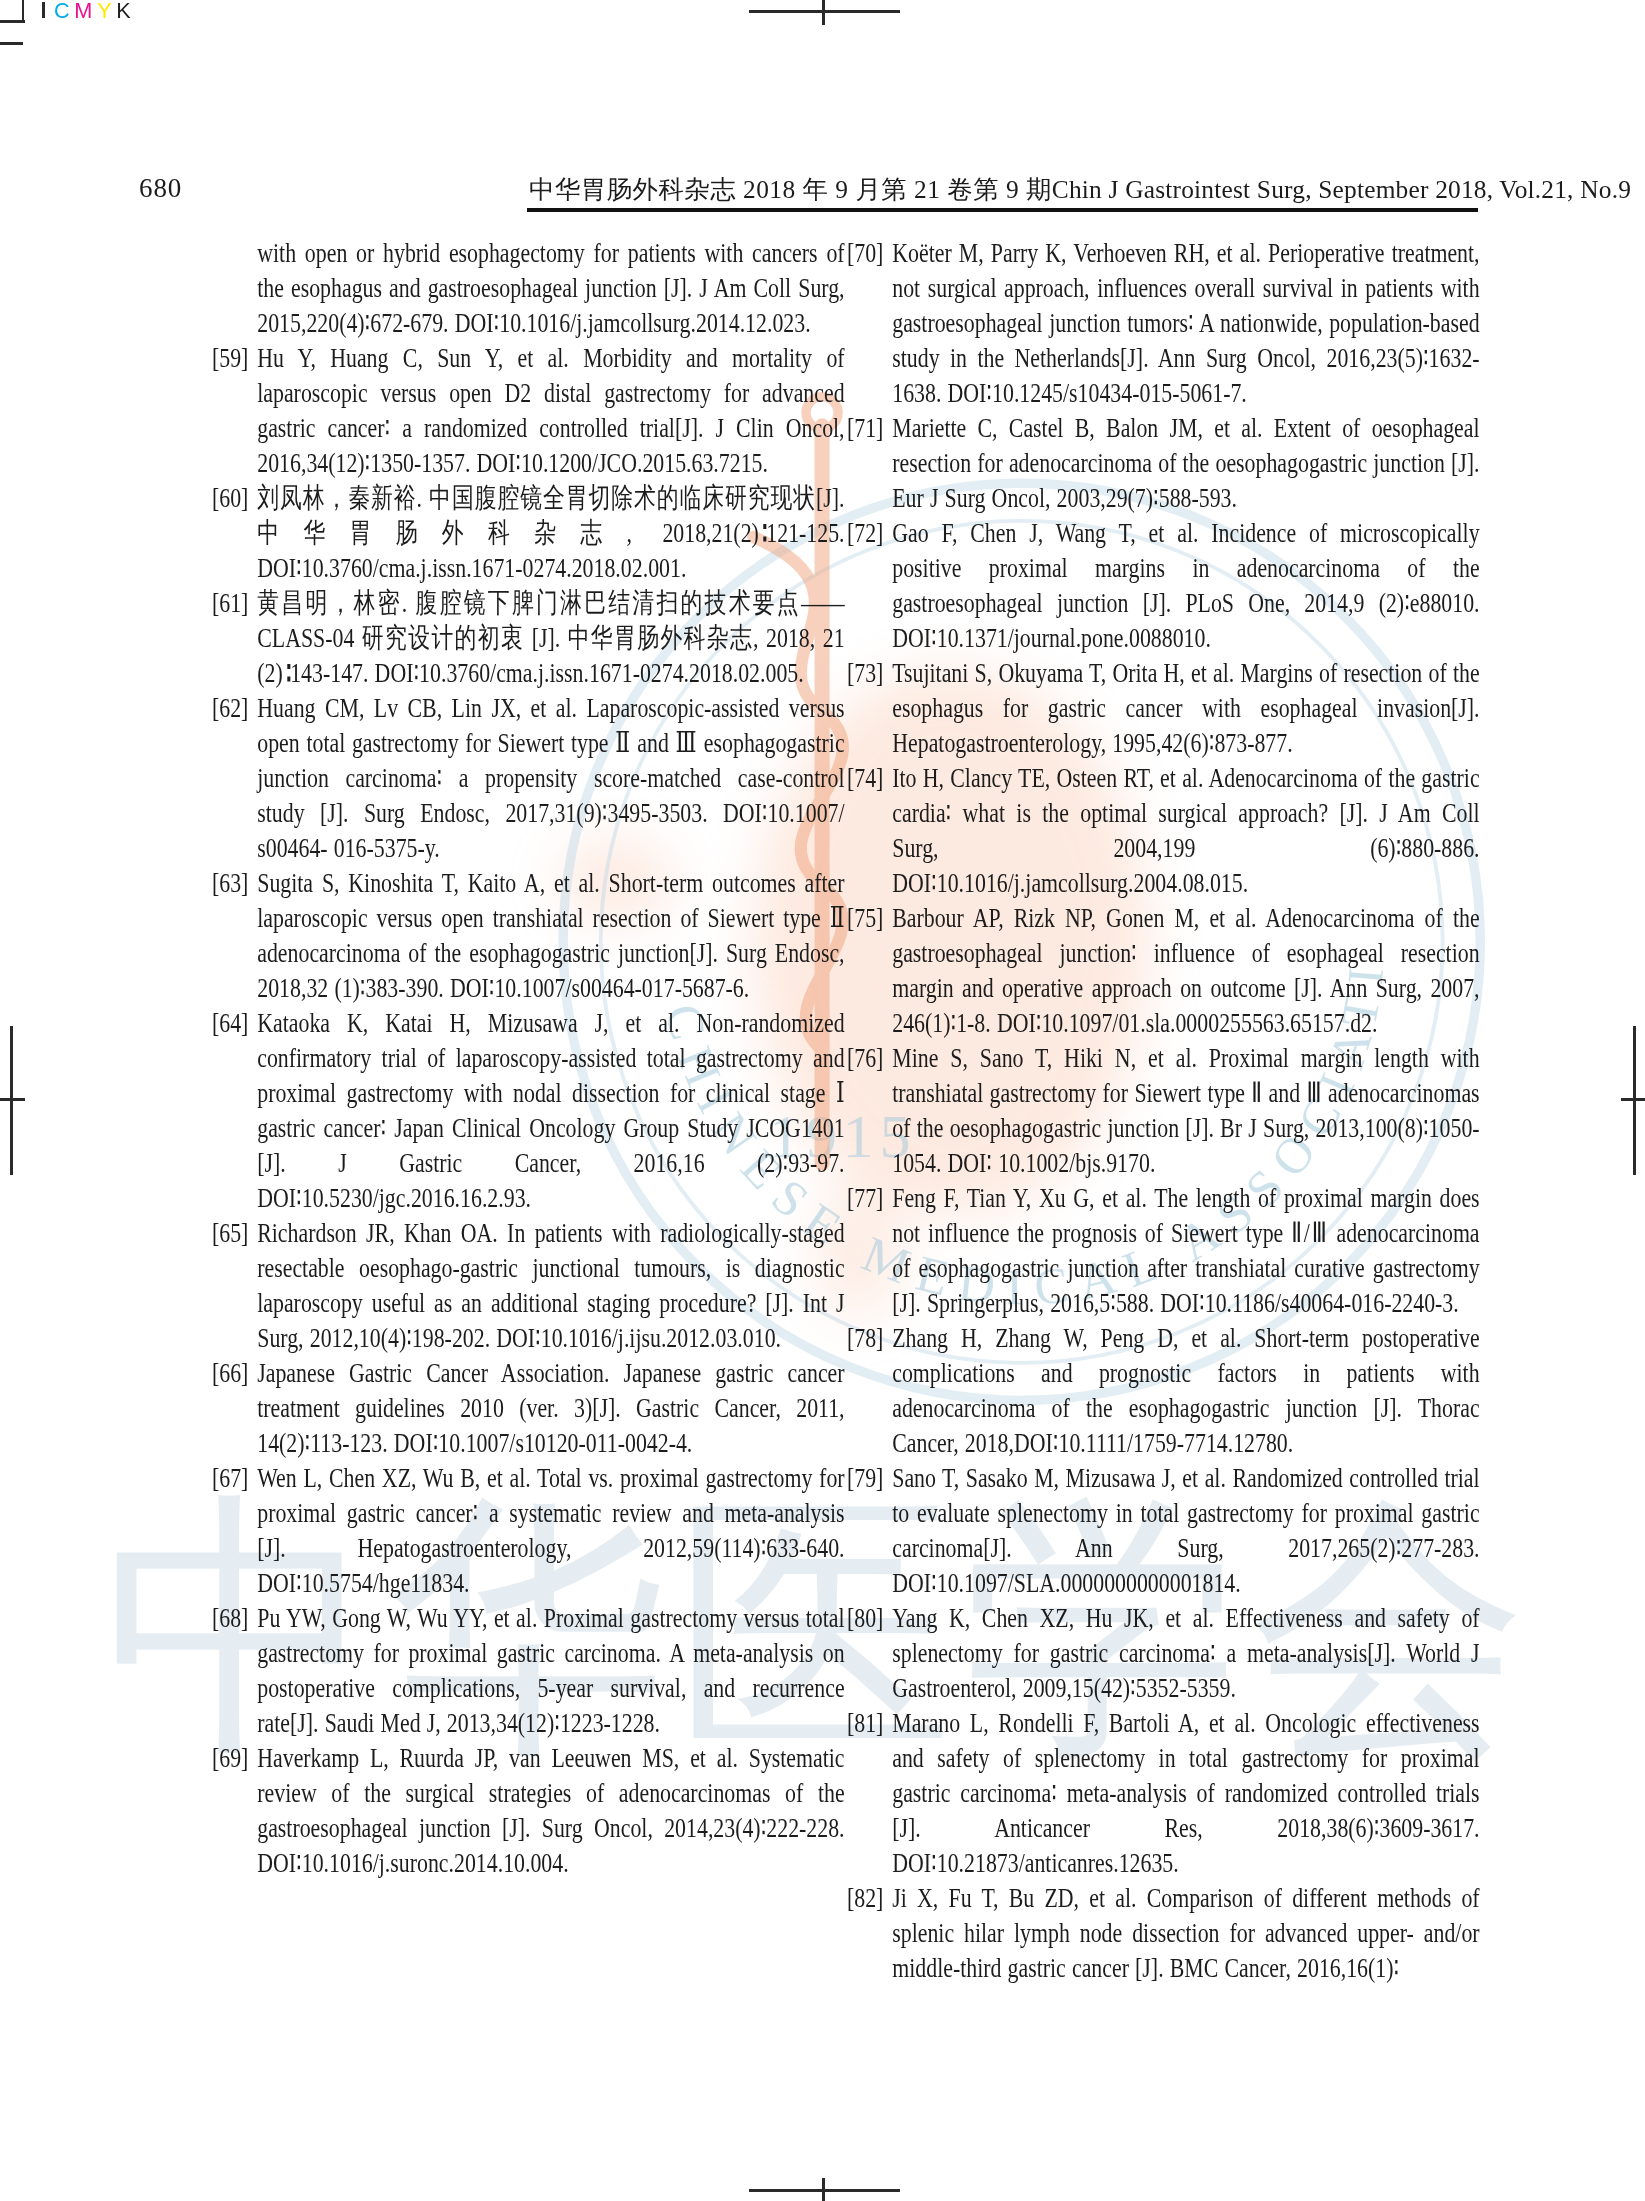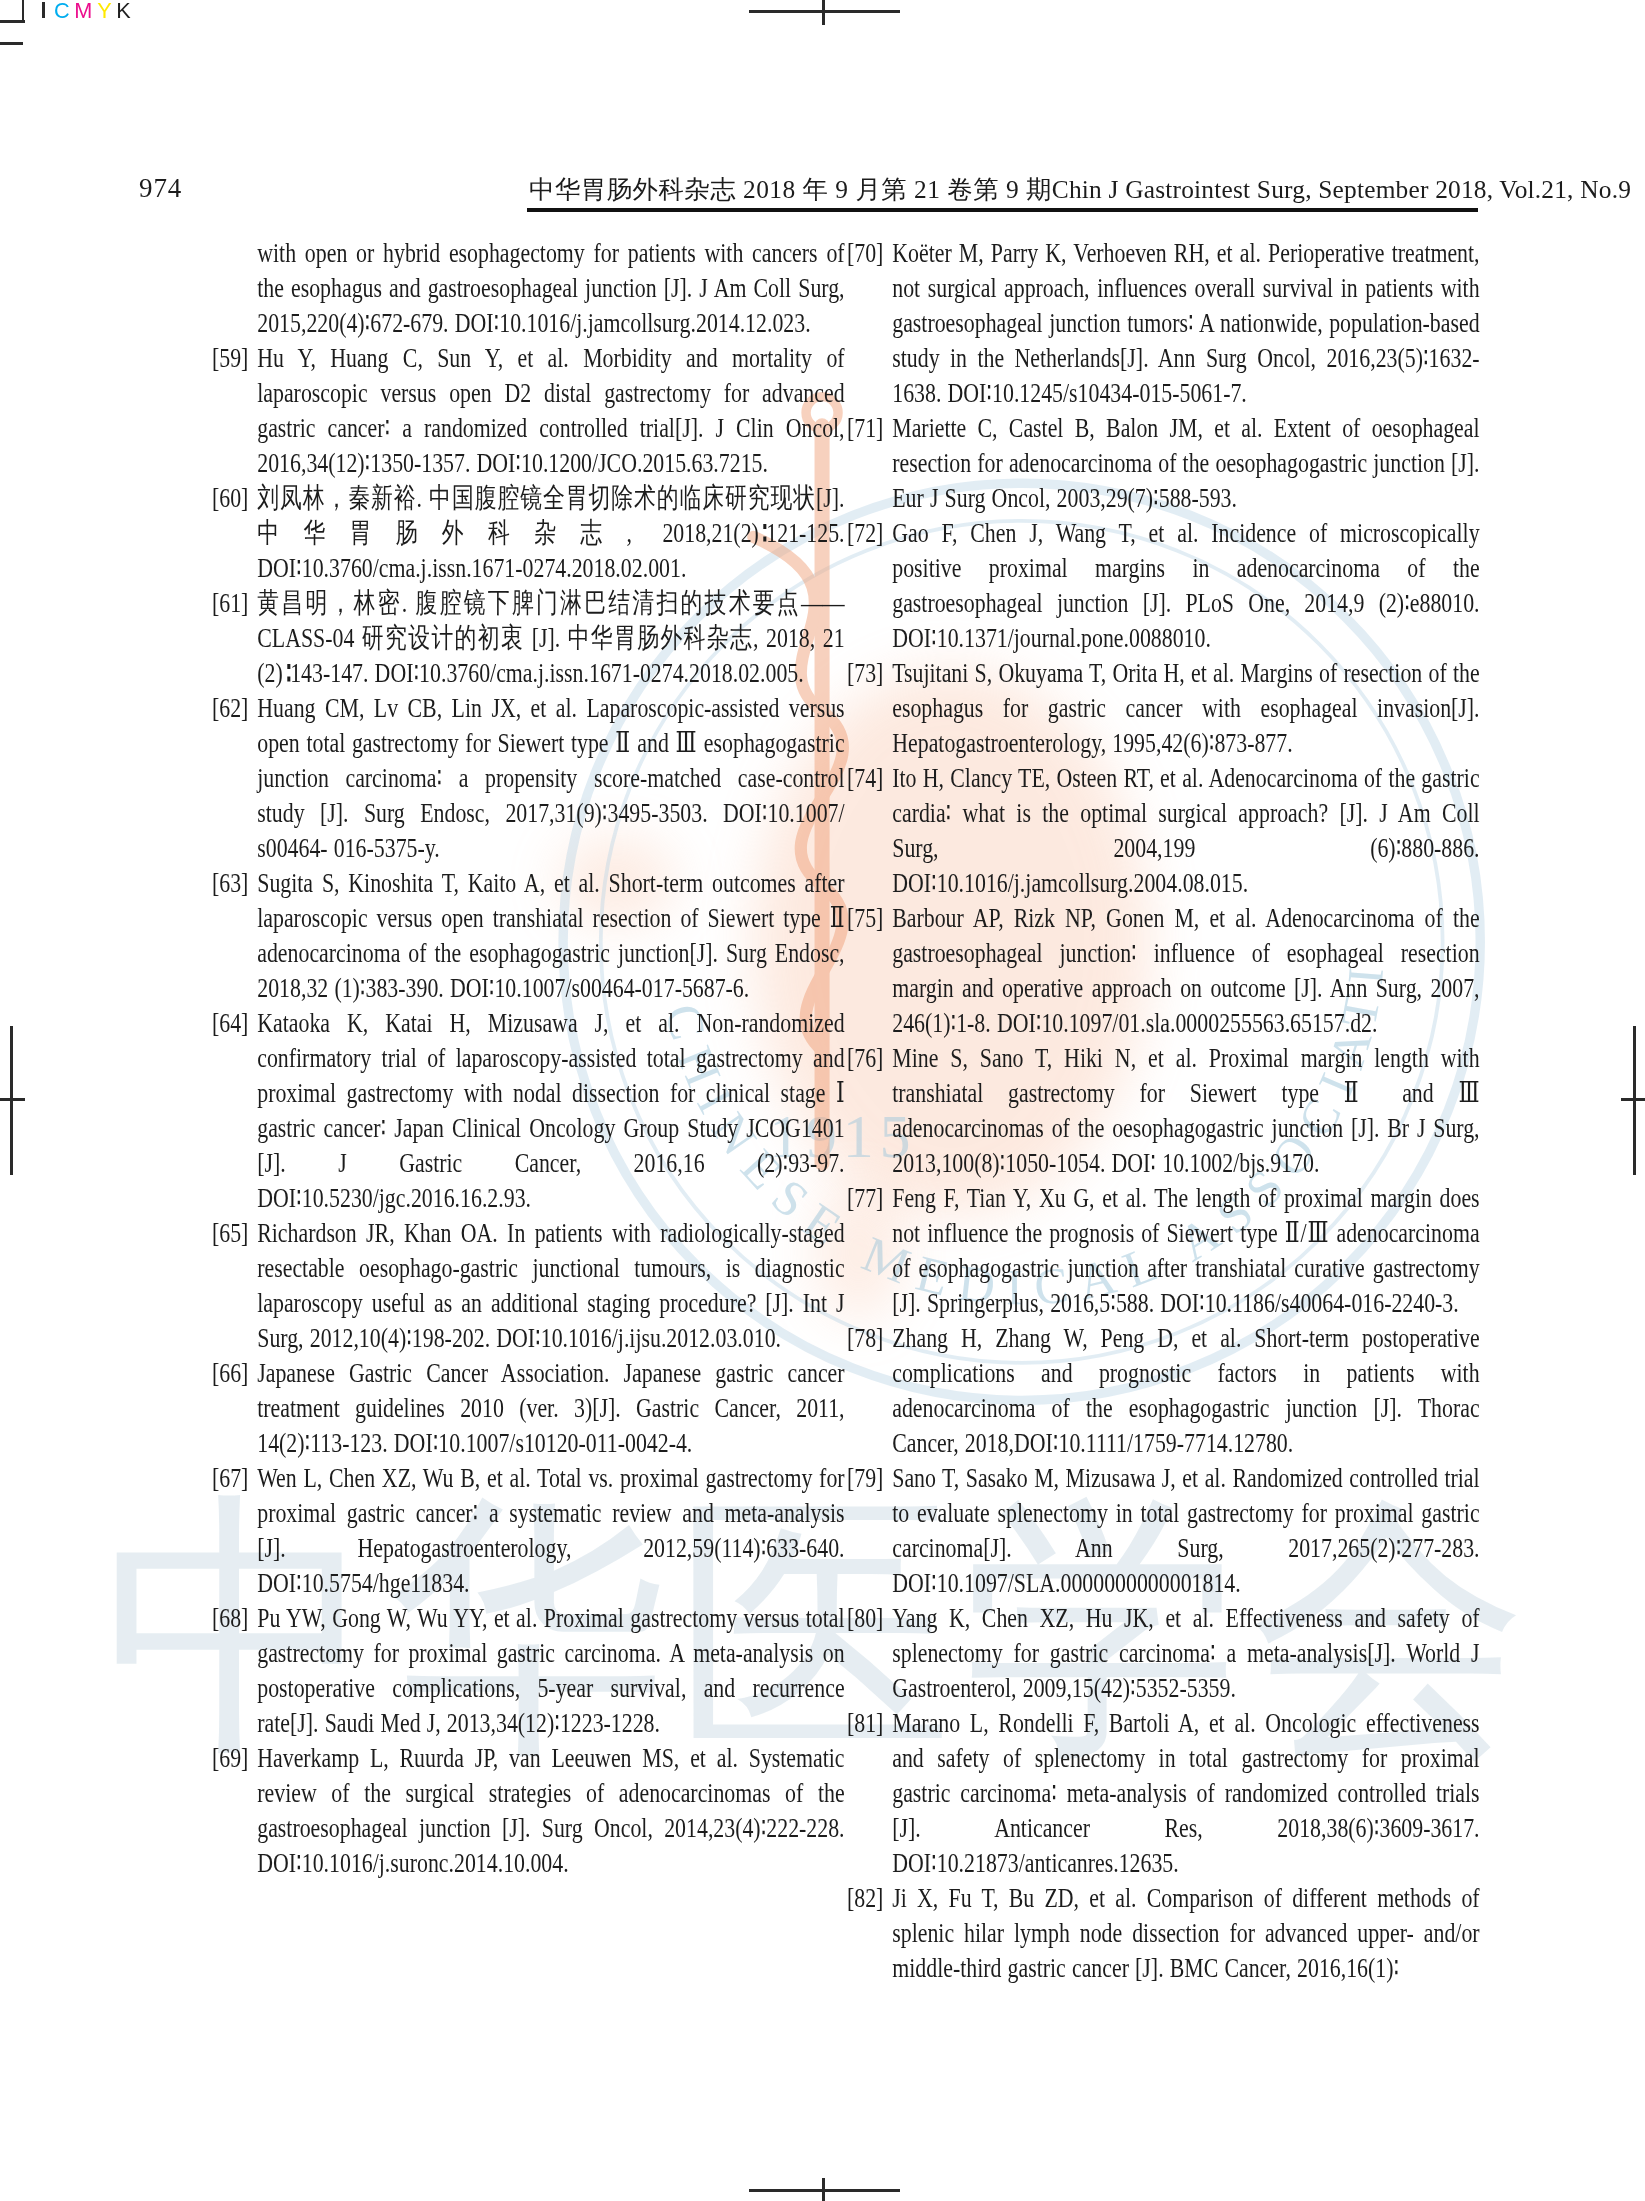--- a/index.html
+++ b/index.html
@@ -32,21 +32,21 @@
     position:absolute;top:173px;left:529px;width:949px;
     font-size:25.4px;white-space:nowrap;
     display:flex;justify-content:space-between;align-items:baseline;
   }
   .journalline .cn{letter-spacing:0.5px;}
   .journalline .en{letter-spacing:0.2px;text-align:center;}
   .headrule{position:absolute;left:527px;top:208px;width:951px;height:3.8px;background:#111;}
   
   .col{position:absolute;top:235px;}
   .col-left{left:188px;width:633px;margin-left:24px;}
-  .col-right{left:847px;width:631px;}
+  .col-right{left:847px;width:631px;font-family:Liberation Serif, serif;}
   .colinner{
     width:811px;
     transform:scaleX(0.78);
     transform-origin:0 0;
   }
   .ref{
     position:relative;
     padding-left:58px;
     text-align:justify;
     font-size:28px;
@@ -103,21 +103,21 @@
 
   <div class="mark" style="left:10.4px;top:1026px;width:2.8px;height:149px;"></div>
   <div class="mark" style="left:0;top:1098px;width:24.5px;height:2.8px;"></div>
 
   <div class="mark" style="left:1633px;top:1026px;width:2.8px;height:149px;"></div>
   <div class="mark" style="left:1621px;top:1098px;width:24.5px;height:2.8px;"></div>
 
   <div class="mark" style="left:749px;top:2189px;width:151px;height:2.8px;"></div>
   <div class="mark" style="left:822px;top:2178px;width:2.8px;height:23.5px;"></div>
 
-  <div class="pageno">974</div>
+  <div class="pageno">680</div>
   <div class="journalline">
     <span class="cn">中华胃肠外科杂志 2018 年 9 月第 21 卷第 9 期</span>
     <span class="en">Chin J Gastrointest Surg, September 2018, Vol.21, No.9</span>
   </div>
   <div class="headrule"></div>
 
   <div class="col col-left">
     <div class="colinner">
 
         <div class="ref">

